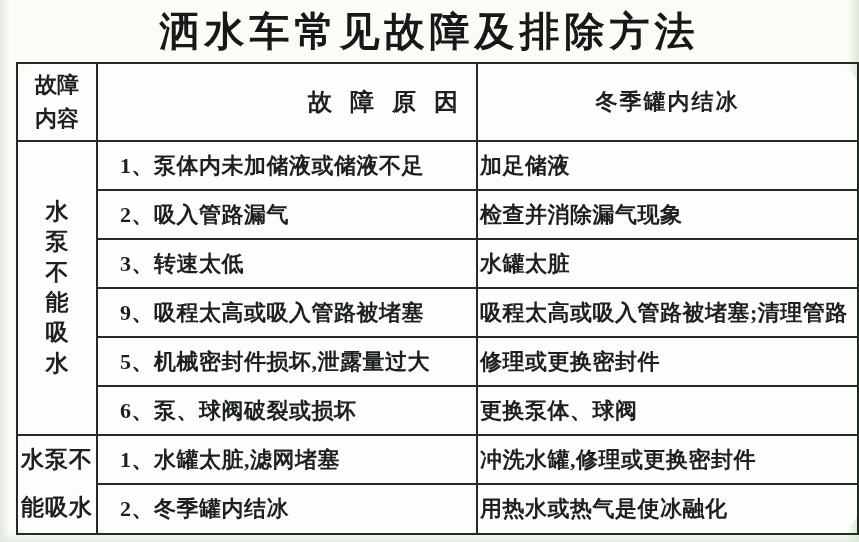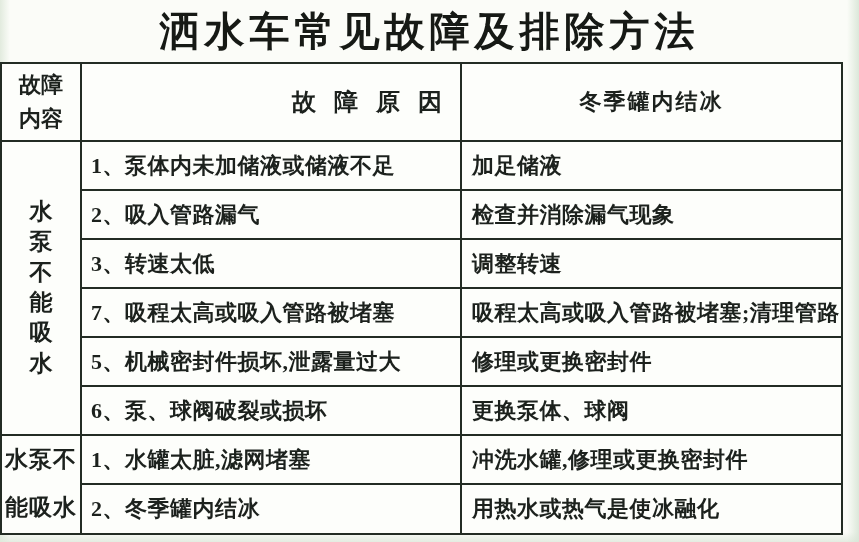--- a/index.html
+++ b/index.html
@@ -25,27 +25,28 @@
     left: 0;
     width: 100%;
     text-align: center;
     font-size: 40px;
     font-weight: bold;
     letter-spacing: 5px;
     color: #161915;
   }
   table.fault-table {
     position: absolute;
-    left: 0;
+    left: 16px;
     top: 62px;
     width: 841px;
     height: 471px;
     border-collapse: collapse;
     table-layout: fixed;
     background: #fdfefb;
+    border-radius: 30px;
   }
   table.fault-table th,
   table.fault-table td {
     border: 2px solid #232c24;
     color: #1c211d;
     font-weight: bold;
   }
   col.c-fault  { width: 80px; }
   col.c-cause  { width: 380px; }
   col.c-remedy { width: 381px; }
@@ -92,28 +93,28 @@
   td.group-label .vwrap3 {
     display: inline-block;
     width: 3.2em;
     word-break: break-all;
     line-height: 2.1;
     text-align: center;
     letter-spacing: 1px;
   }
   td.cause-cell {
     font-size: 22px;
-    padding-left: 9px;
+    padding-left: 22px;
     vertical-align: middle;
     color: #171c18;
     letter-spacing: 0.5px;
   }
   td.remedy-cell {
     font-size: 22px;
-    padding-left: 10px;
+    padding-left: 2px;
     vertical-align: middle;
     color: #21382a;
     letter-spacing: 0.5px;
   }
 </style>
 </head>
 <body>
 
 <div class="page">
 
@@ -141,24 +142,24 @@
         </td>
         <td class="cause-cell">1、泵体内未加储液或储液不足</td>
         <td class="remedy-cell">加足储液</td>
       </tr>
       <tr class="body-row">
         <td class="cause-cell">2、吸入管路漏气</td>
         <td class="remedy-cell">检查并消除漏气现象</td>
       </tr>
       <tr class="body-row">
         <td class="cause-cell">3、转速太低</td>
-        <td class="remedy-cell">调整转速</td>
+        <td class="remedy-cell">水罐太脏</td>
       </tr>
       <tr class="body-row">
-        <td class="cause-cell">7、吸程太高或吸入管路被堵塞</td>
+        <td class="cause-cell">9、吸程太高或吸入管路被堵塞</td>
         <td class="remedy-cell">吸程太高或吸入管路被堵塞;清理管路</td>
       </tr>
       <tr class="body-row">
         <td class="cause-cell">5、机械密封件损坏,泄露量过大</td>
         <td class="remedy-cell">修理或更换密封件</td>
       </tr>
       <tr class="body-row">
         <td class="cause-cell">6、泵、球阀破裂或损坏</td>
         <td class="remedy-cell">更换泵体、球阀</td>
       </tr>

